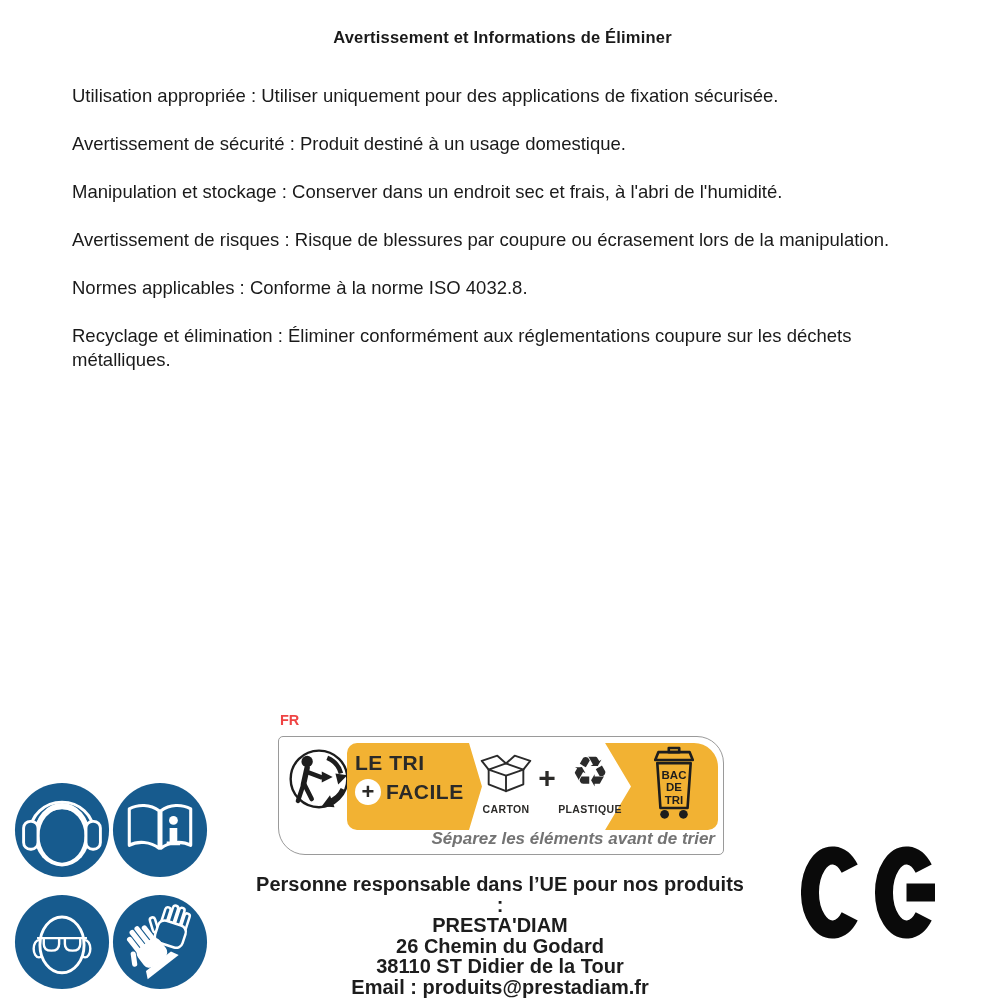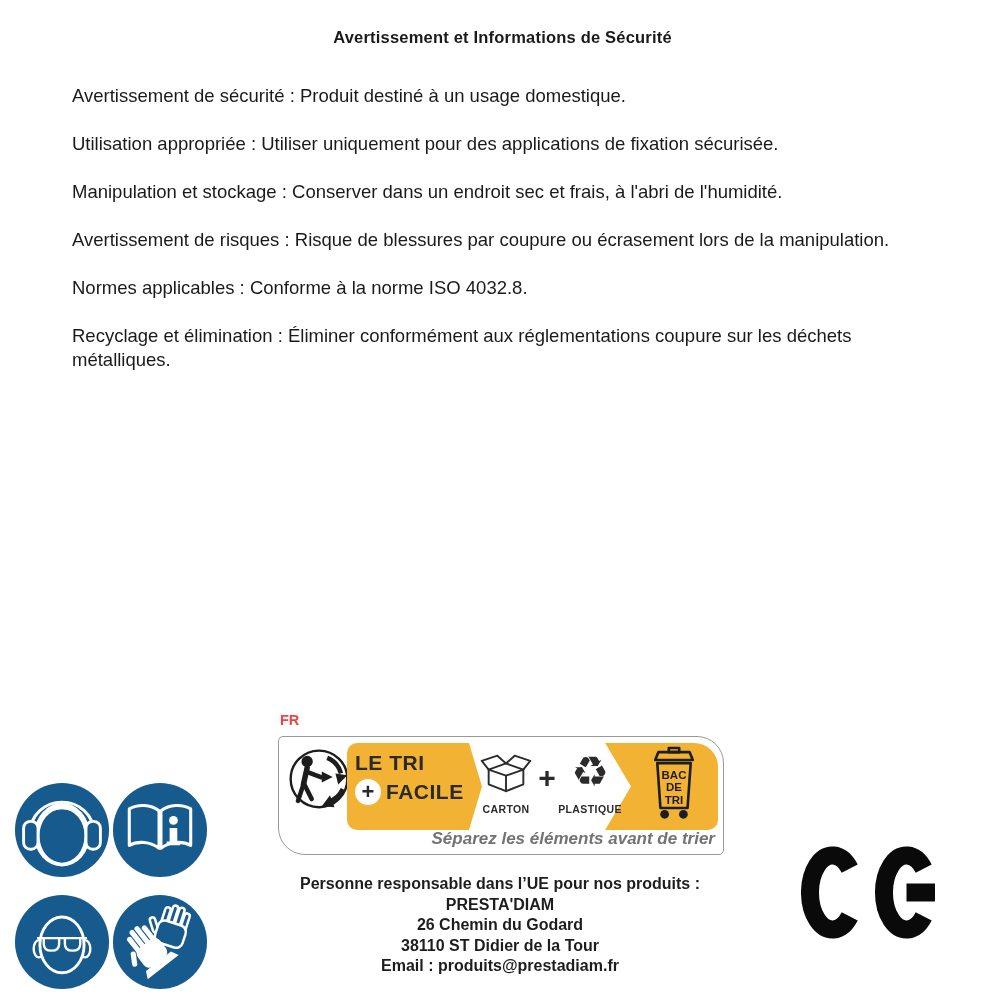--- a/index.html
+++ b/index.html
@@ -70,41 +70,41 @@
   .carton-icon{display:block;margin:2px auto 0 auto;}
   .bin{position:absolute;left:371px;top:9px;width:48px;height:76px;}
   .tri-slogan{
     position:absolute;right:8px;top:92px;
     font-size:17px;font-weight:bold;font-style:italic;color:#737373;
   }
 
   
   .resp-block{
     position:absolute;left:250px;top:874px;width:500px;text-align:center;
-    font-size:16px;font-weight:bold;line-height:20.5px;color:#1d1d1d;
+    font-size:20px;font-weight:bold;line-height:20.5px;color:#1d1d1d;
   }
 
   
   .ce-mark{position:absolute;left:801px;top:846px;width:137px;height:93px;}
 
   .bg-blue{fill:var(--blue);}
   .w-stroke{stroke:#fff;fill:var(--blue);}
   .w-fill{fill:#fff;}
   svg text.bin-txt{
     font-family:"Liberation Sans",sans-serif;font-size:11px;font-weight:bold;fill:#1d1d1d;
   }
 </style>
 </head>
 <body>
 
-<div class="page-title">Avertissement et Informations de Sécurité</div>
+<div class="page-title">Avertissement et Informations de Éliminer</div>
 
 <div class="safety-text">
+  <p>Utilisation appropriée : Utiliser uniquement pour des applications de fixation sécurisée.</p>
   <p>Avertissement de sécurité : Produit destiné à un usage domestique.</p>
-  <p>Utilisation appropriée : Utiliser uniquement pour des applications de fixation sécurisée.</p>
   <p>Manipulation et stockage : Conserver dans un endroit sec et frais, à l'abri de l'humidité.</p>
   <p>Avertissement de risques : Risque de blessures par coupure ou écrasement lors de la manipulation.</p>
   <p>Normes applicables : Conforme à la norme ISO 4032.8.</p>
   <p>Recyclage et élimination : Éliminer conformément aux réglementations coupure sur les déchets métalliques.</p>
 </div>
 
 <div class="picto-grid">
 
   <svg class="picto" viewBox="0 0 100 100">
     <circle cx="50" cy="50" r="49" class="bg-blue"></circle>

